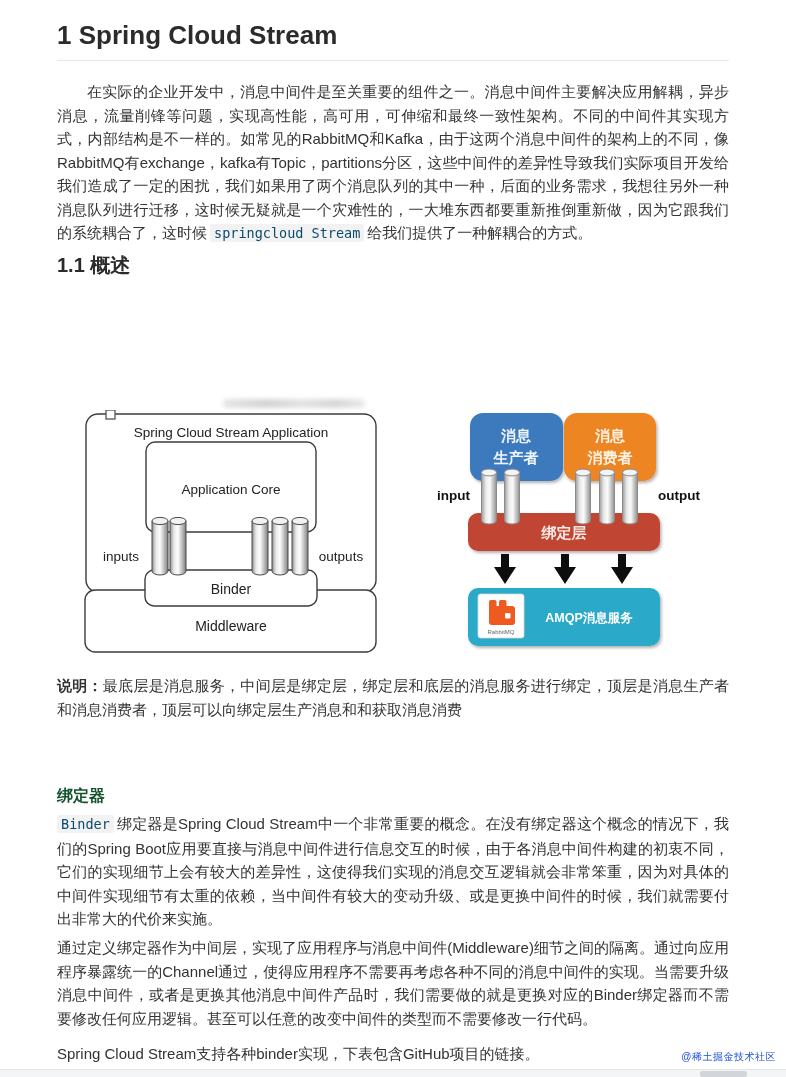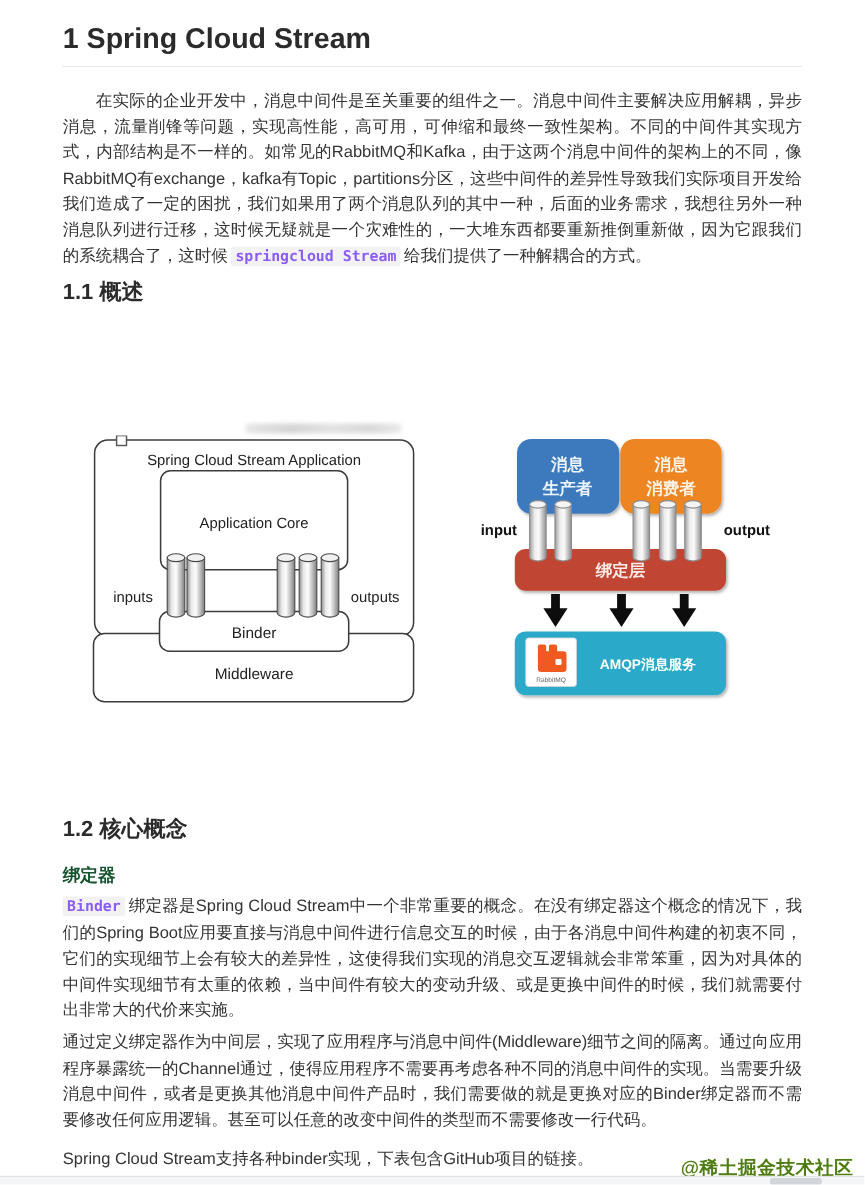--- a/index.html
+++ b/index.html
@@ -35,39 +35,38 @@
     font-size: 20px; font-weight: bold; color: #2b2b2b;
   }
   h3.h3 {
     left: 57px; width: 672px;
     font-size: 16px; font-weight: bold; color: #14532d;
   }
   code.inline-code {
     font-family: "DejaVu Sans Mono", "Liberation Mono", monospace;
     font-size: 13.5px;
     background: #f2f2f2;
-    color: #8b5cf6;
+    color: #0c4a6e;
     padding: 1px 4px;
     border-radius: 2px;
     margin: 0 3px;
-    font-weight: bold;
   }
   .figure {
-    left: 57px; top: 390px; width: 672px; height: 264px;
+    left: 57px; top: 404px; width: 672px; height: 264px;
   }
   .fig-smudge {
     position: absolute; left: 166px; top: -5px; width: 142px; height: 9px;
     background: linear-gradient(90deg,#c9c9c9,#9f9f9f 30%,#c2c2c2 55%,#a8a8a8 80%,#d2d2d2);
     opacity: 0.45; filter: blur(2px); border-radius: 4px;
   }
   .svg-left { position: absolute; left: 16px; top: 6px; }
   .svg-right { position: absolute; left: 380px; top: 0; }
   .watermark {
     top: 1050px; right: 10px;
-    font-size: 17px; color: #4d7c0f; letter-spacing: 0.5px; font-weight: bold;
+    font-size: 10px; color: #1d4ed8; letter-spacing: 0.5px;
   }
   .bottom-bar {
     left: 0; top: 1069px; width: 786px; height: 8px;
     background: #f4f5f6; border-top: 1px solid #e2e4e6;
   }
   .bottom-thumb {
     left: 700px; top: 1071px; width: 47px; height: 6px;
     background: #d2d6da; border-radius: 2px;
   }
   svg text { font-family: "Liberation Sans", "DejaVu Sans", sans-serif; }
@@ -189,22 +188,22 @@
       <text x="221" y="96" font-size="13.5" font-weight="bold" fill="#111111">output</text>
       <text x="79" y="37" text-anchor="middle" font-size="15" font-weight="bold" fill="#eef4fb">消息</text>
       <text x="79" y="59" text-anchor="middle" font-size="15" font-weight="bold" fill="#eef4fb">生产者</text>
       <text x="173" y="37" text-anchor="middle" font-size="15" font-weight="bold" fill="#fdf3e6">消息</text>
       <text x="173" y="59" text-anchor="middle" font-size="15" font-weight="bold" fill="#fdf3e6">消费者</text>
       <text x="127" y="134" text-anchor="middle" font-size="15" font-weight="bold" fill="#fbeae6">绑定层</text>
       <text x="152" y="218" text-anchor="middle" font-size="12.5" font-weight="bold" fill="#ffffff">AMQP消息服务</text>
     </svg>
   </div>
 
-
-  <h2 class="abs h" style="top:740px">1.2 核心概念</h2>
+  <p class="abs p" style="top:674px"><strong>说明：</strong><span>最底层是消息服务，中间层是绑定层，绑定层和底层的消息服务进行绑定，顶层是消息生产者和消息消费者，顶层可以向绑定层生产消息和和获取消息消费</span></p>
+
 
   <h3 class="abs h3" style="top:786px">绑定器</h3>
 
   <p class="abs p" style="top:812px"><code class="inline-code" style="margin-left:0">Binder</code><span>绑定器是Spring Cloud Stream中一个非常重要的概念。在没有绑定器这个概念的情况下，我们的Spring Boot应用要直接与消息中间件进行信息交互的时候，由于各消息中间件构建的初衷不同，它们的实现细节上会有较大的差异性，这使得我们实现的消息交互逻辑就会非常笨重，因为对具体的中间件实现细节有太重的依赖，当中间件有较大的变动升级、或是更换中间件的时候，我们就需要付出非常大的代价来实施。</span></p>
 
   <p class="abs p" style="top:936px">通过定义绑定器作为中间层，实现了应用程序与消息中间件(Middleware)细节之间的隔离。通过向应用程序暴露统一的Channel通过，使得应用程序不需要再考虑各种不同的消息中间件的实现。当需要升级消息中间件，或者是更换其他消息中间件产品时，我们需要做的就是更换对应的Binder绑定器而不需要修改任何应用逻辑。甚至可以任意的改变中间件的类型而不需要修改一行代码。</p>
 
   <p class="abs p" style="top:1042px">Spring Cloud Stream支持各种binder实现，下表包含GitHub项目的链接。</p>
 
   <div class="abs watermark">@稀土掘金技术社区</div>

